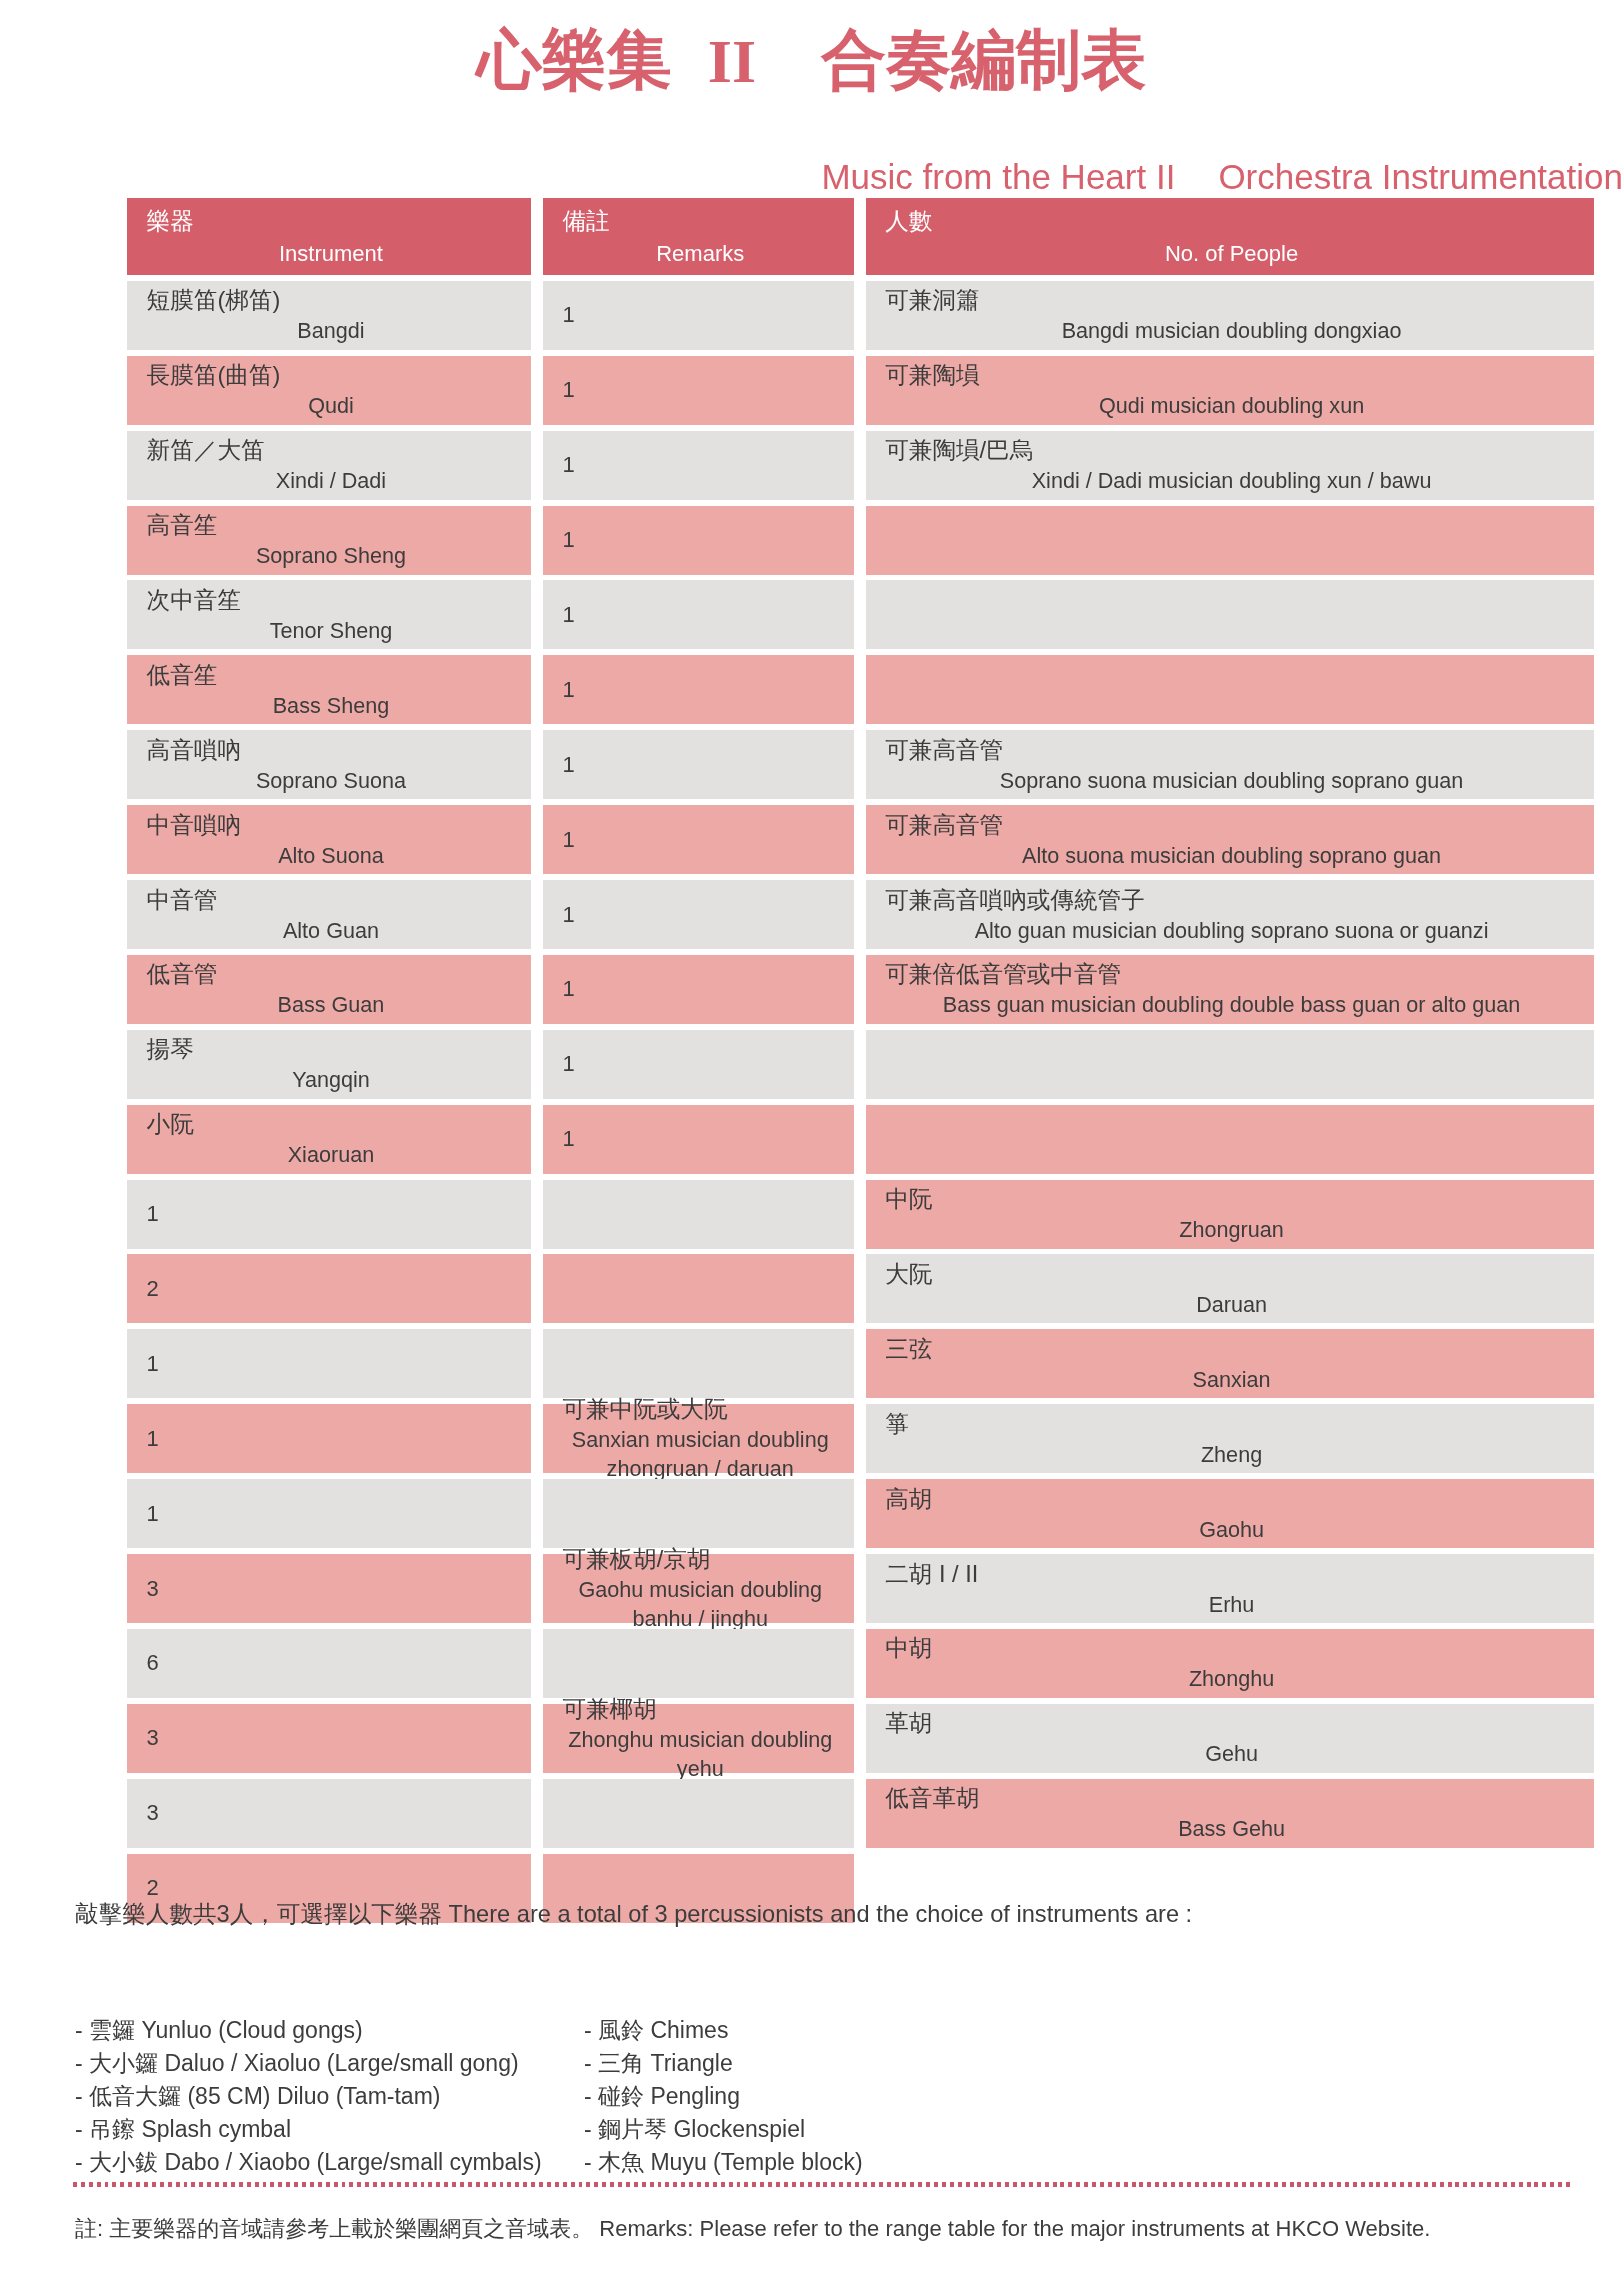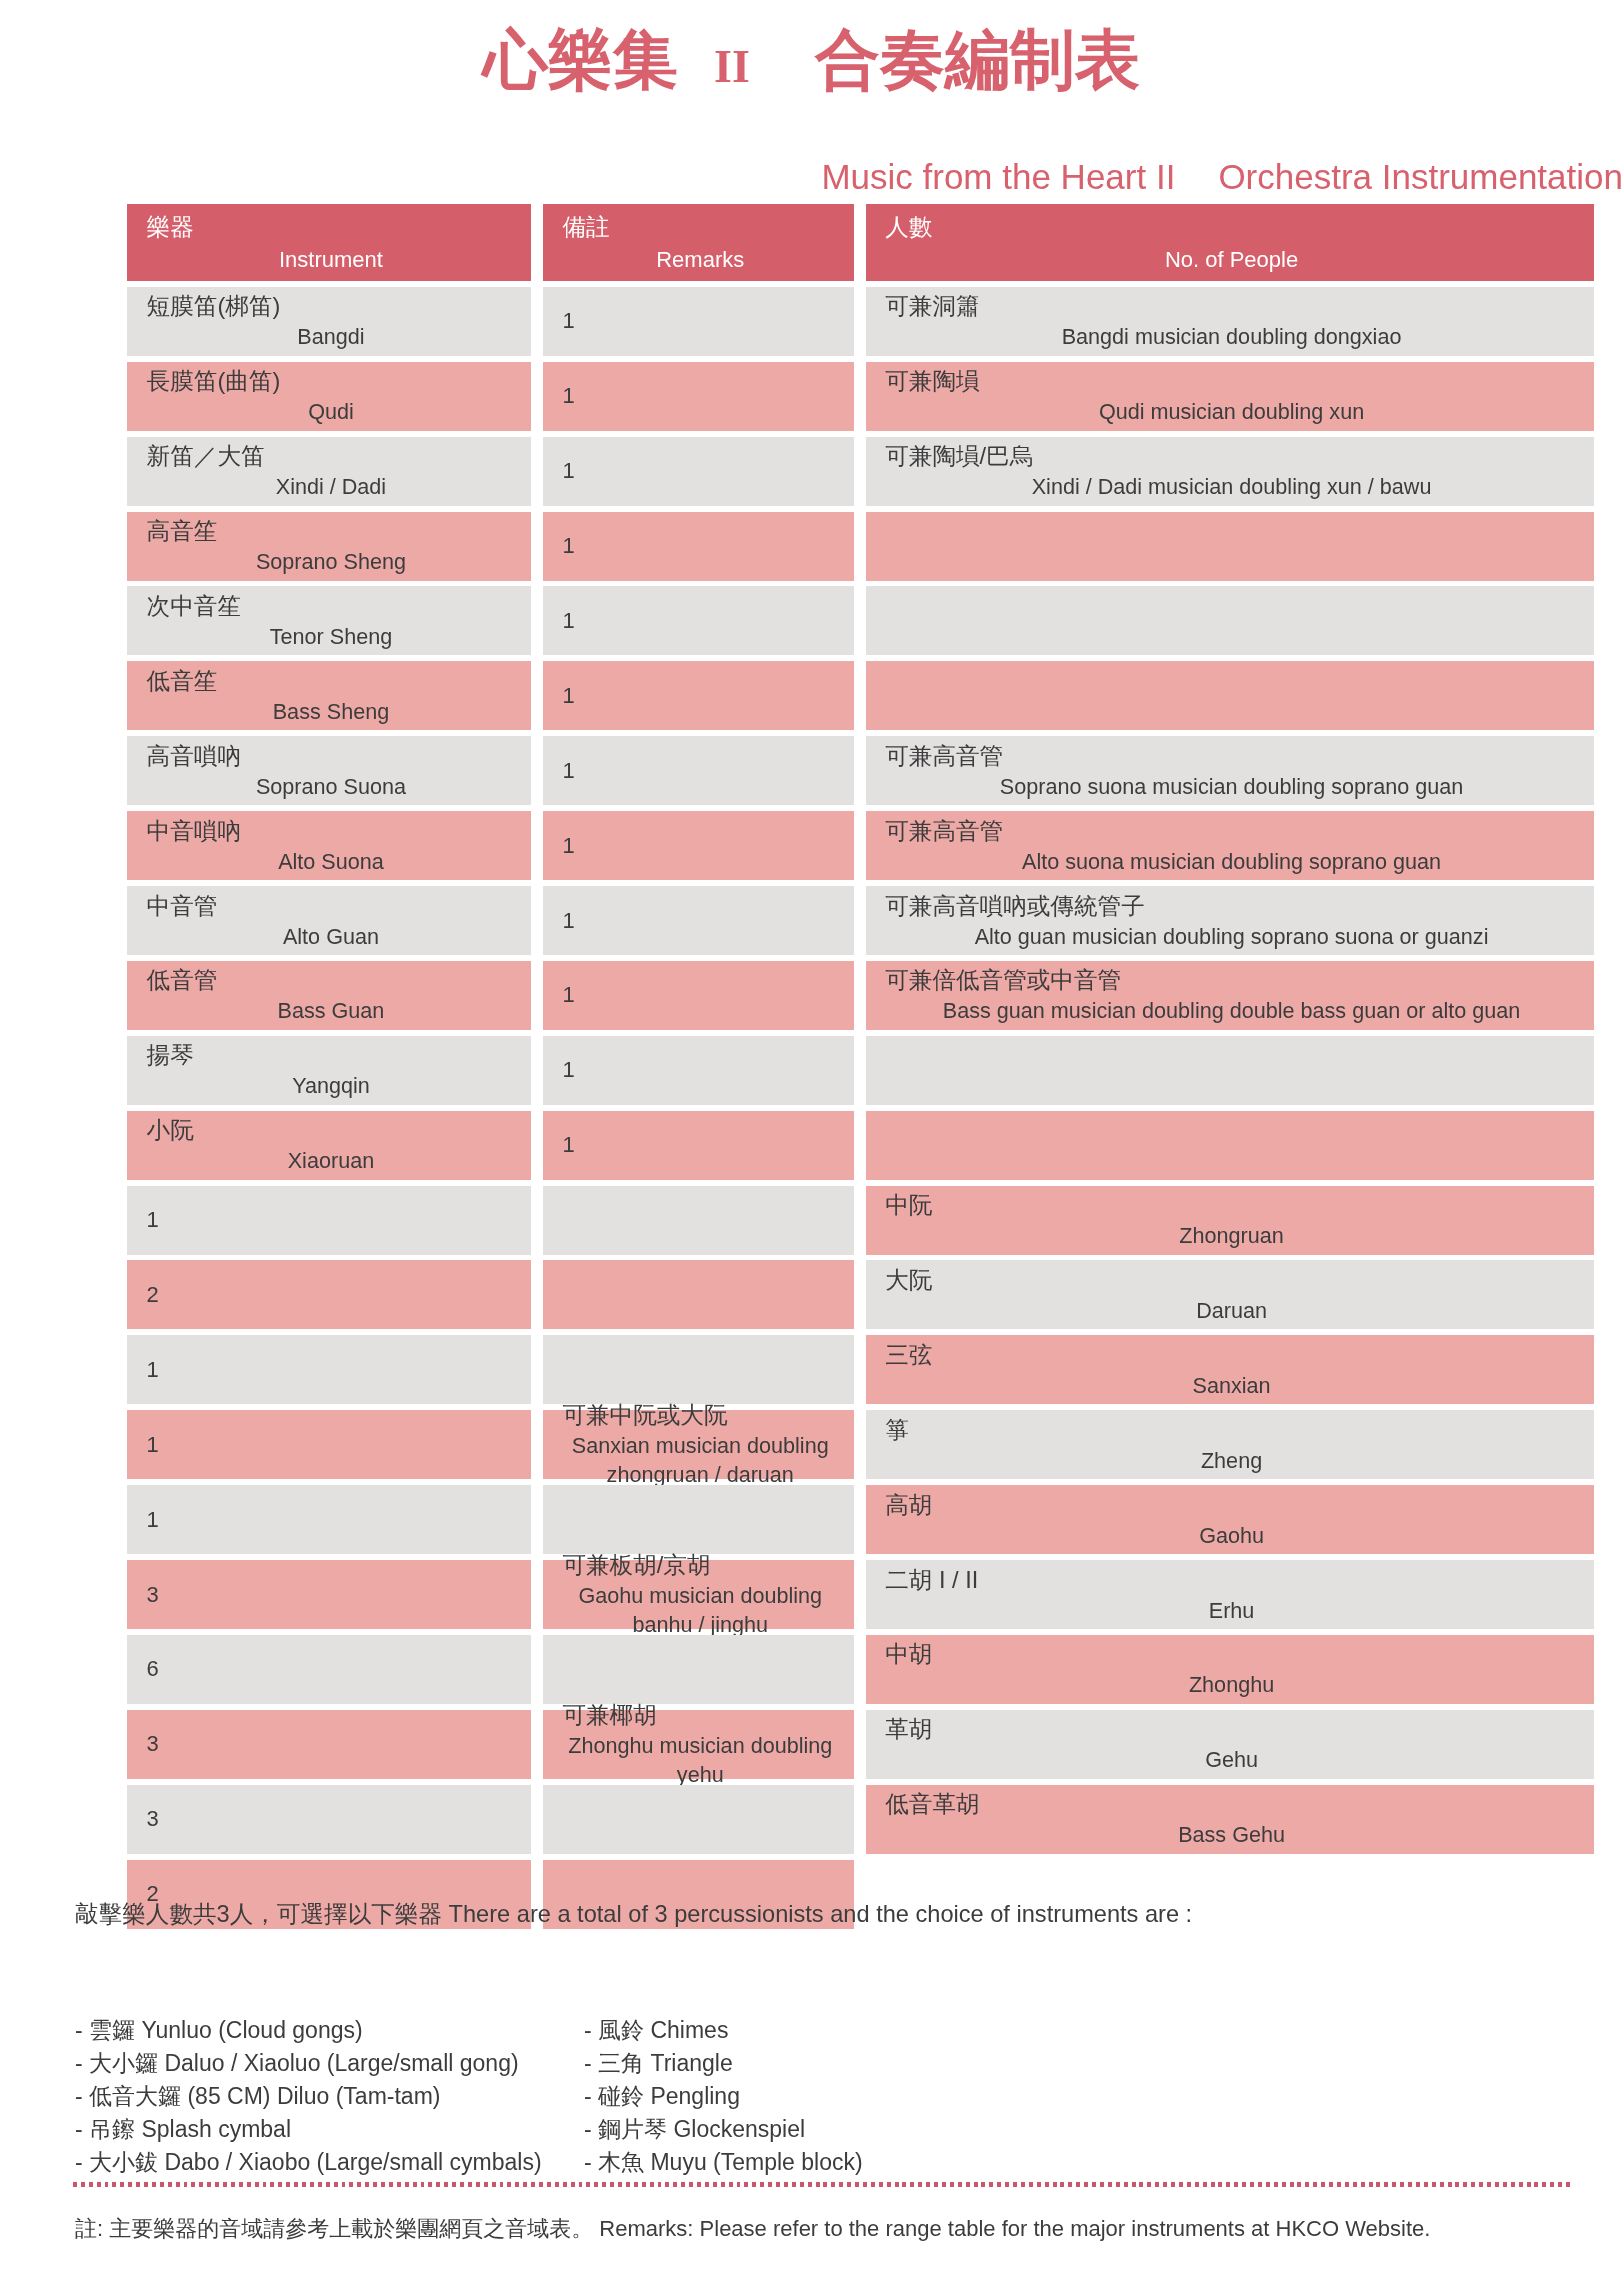--- a/index.html
+++ b/index.html
@@ -12,29 +12,29 @@
   }
   html,body{margin:0;padding:0;background:#ffffff;}
   .page{
     position:relative;width:1623px;height:2295px;background:#ffffff;overflow:hidden;
     font-family:"Liberation Sans","DejaVu Sans",sans-serif;color:var(--text-dark);
   }
   .title-zh{
     position:absolute;top:26px;left:0;width:100%;text-align:center;
     font-size:65px;font-weight:bold;color:var(--accent);line-height:1.05;white-space:nowrap;
   }
-  .title-zh .numeral{font-family:"Liberation Serif","DejaVu Serif",serif;font-size:46px;margin-left:36px;}
+  .title-zh .numeral{font-family:"Liberation Serif","DejaVu Serif",serif;font-size:62px;margin-left:36px;}
   .gap-wide{display:inline-block;width:65px;}
   .title-en{
     position:absolute;top:159px;left:0;width:100%;text-align:right;
     font-size:35px;font-weight:normal;color:var(--accent);line-height:1.05;white-space:nowrap;
   }
   .gap-mid{display:inline-block;width:43px;}
   .grid{
-    position:absolute;left:79px;top:204px;width:1468px;
+    position:absolute;left:79px;top:198px;width:1468px;
     display:grid;grid-template-columns:404px 311px 728px;column-gap:11.8px;row-gap:5.9px;padding-left:48px;
   }
   .cell{
     display:flex;flex-direction:column;justify-content:center;
     box-sizing:border-box;padding-left:19.6px;padding-right:15.7px;
   }
   .th{height:77px;background:var(--header-bg);color:#ffffff;}
   .dcell{height:69px;}
   .gray{background:var(--row-gray);}
   .pink{background:var(--row-pink);}

